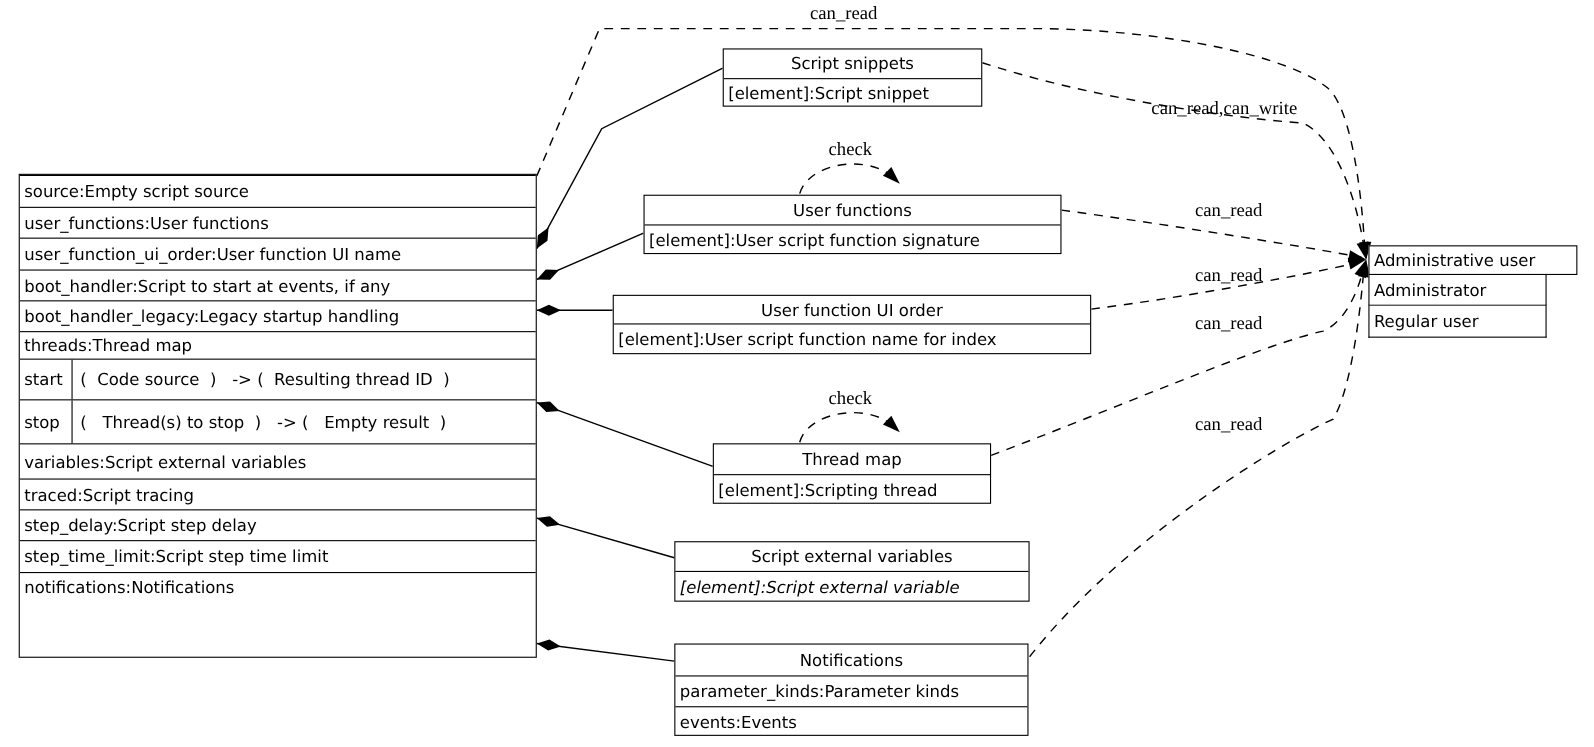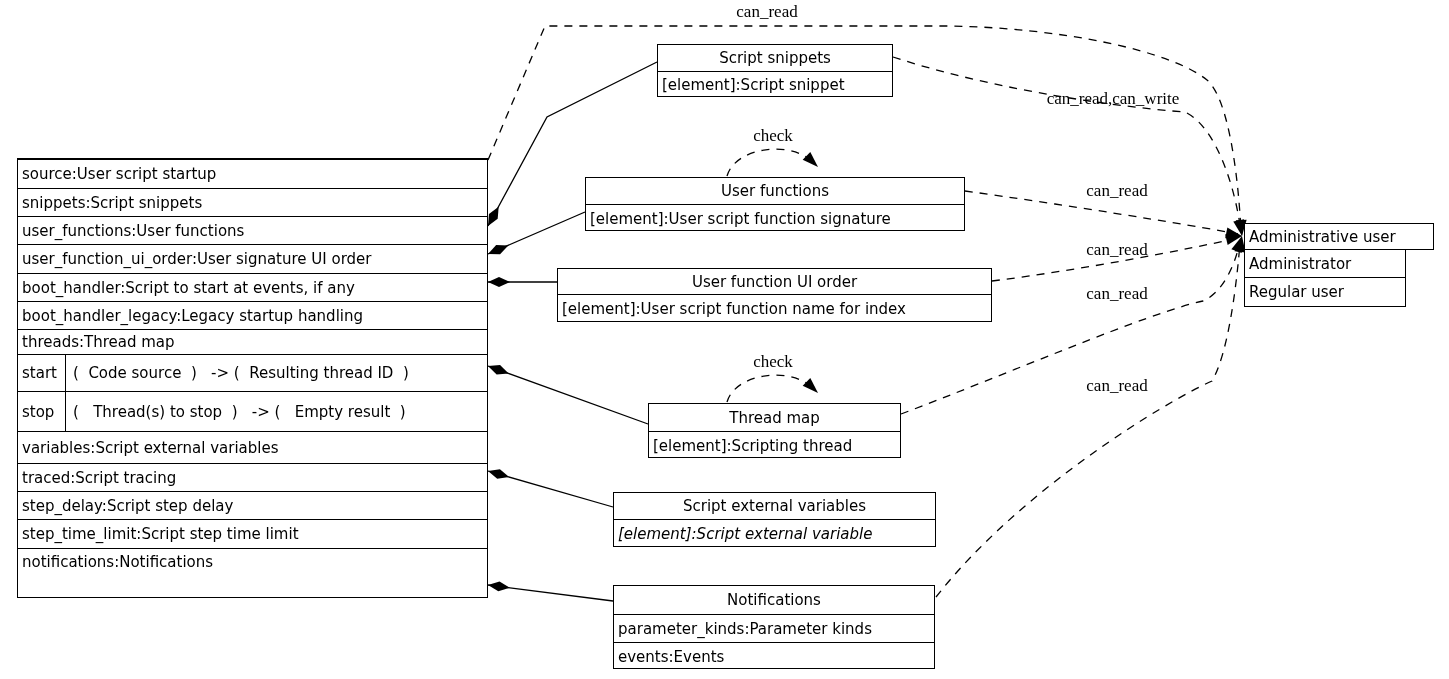--- a/index.html
+++ b/index.html
@@ -61,24 +61,23 @@
         <polygon points="0,0 -16,-5.5 -16,5.5" transform="translate(1242,236) rotate(-70)"></polygon>
         <polygon points="0,0 -16,-5.5 -16,5.5" transform="translate(1242,236) rotate(-83)"></polygon>
       </g>
 
       <polygon points="0,0 -16,-5.5 -16,5.5" transform="translate(818,167) rotate(44)"></polygon>
       <polygon points="0,0 -16,-5.5 -16,5.5" transform="translate(818,393) rotate(44)"></polygon>
     </g>
   </svg>
 
   <div class="node" style="left:17px;top:158px;width:471px;height:440px;">
-    <div class="row" style="height:29px;">source:User script startup</div>
-    <div class="row" style="height:28px;">snippets:Script snippets</div>
+    <div class="row" style="height:29px;">source:Empty script source</div>
     <div class="row" style="height:28px;">user_functions:User functions</div>
-    <div class="row" style="height:29px;">user_function_ui_order:User signature UI order</div>
+    <div class="row" style="height:29px;">user_function_ui_order:User function UI name</div>
     <div class="row" style="height:28px;">boot_handler:Script to start at events, if any</div>
     <div class="row" style="height:28px;">boot_handler_legacy:Legacy startup handling</div>
     <div class="row" style="height:25px;">threads:Thread map</div>
     <div class="mrow" style="height:37px;">
       <div class="mname">start</div>
       <div class="msig">(  Code source  )   -&gt; (  Resulting thread ID  )</div>
     </div>
     <div class="mrow" style="height:40px;">
       <div class="mname">stop</div>
       <div class="msig">(   Thread(s) to stop  )   -&gt; (   Empty result  )</div>

